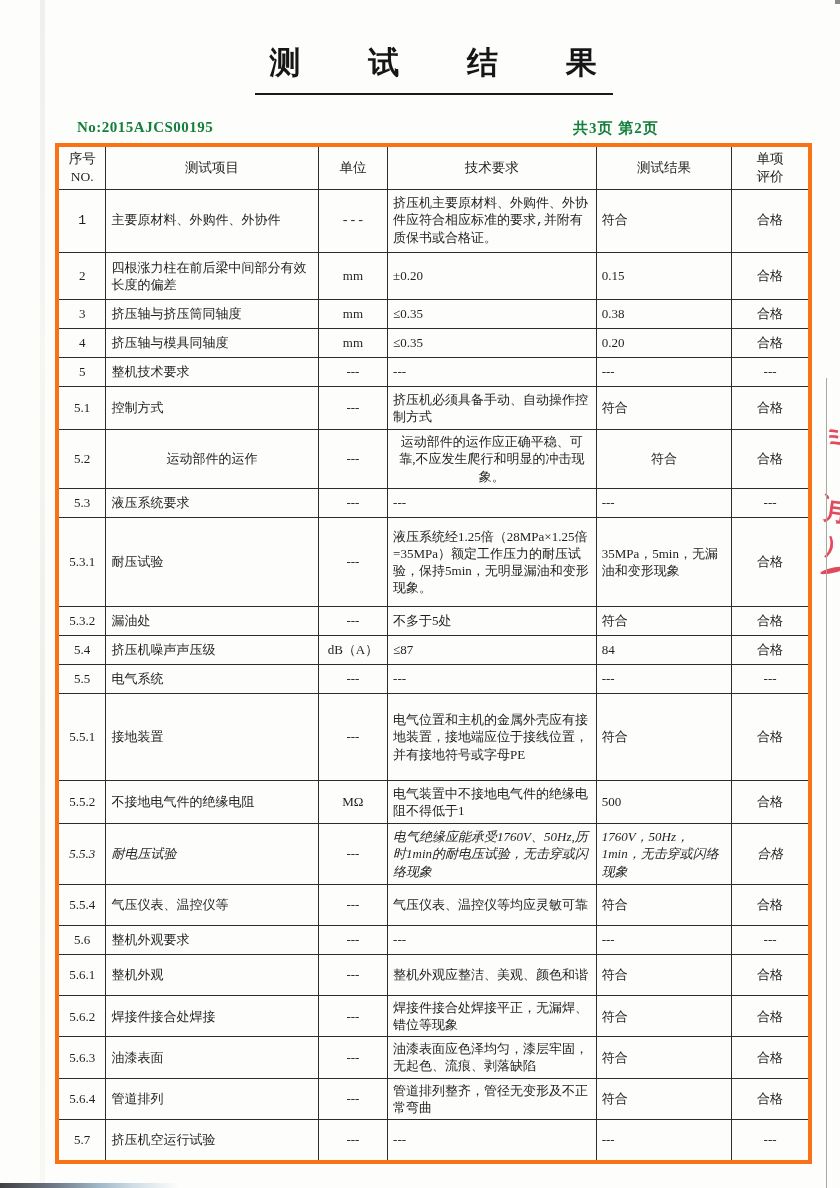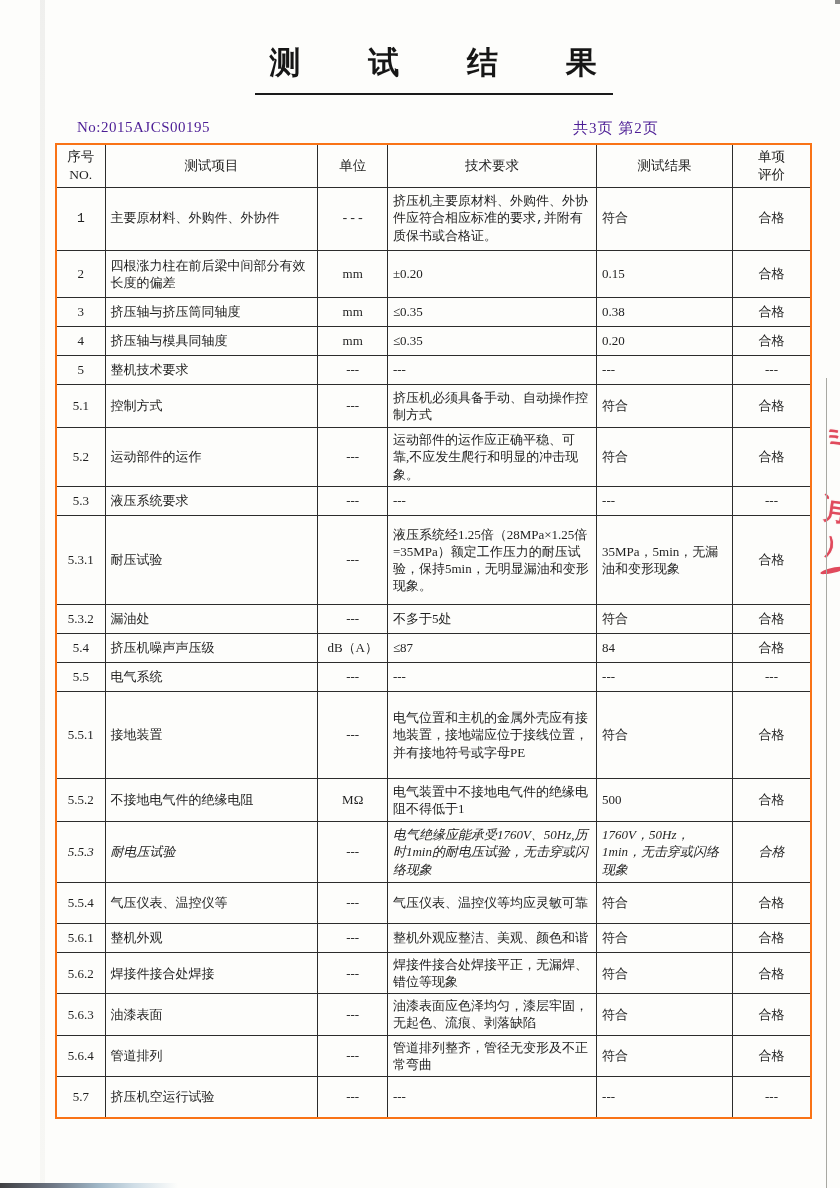--- a/index.html
+++ b/index.html
@@ -25,28 +25,28 @@
 
   
   .title-wrap{padding-top:42px;text-align:center;padding-left:28px;}
   h1.doc-title{
     margin:0;font-size:31px;font-weight:700;letter-spacing:2px;word-spacing:56px;
     color:#161616;white-space:nowrap;
   }
   .title-underline{width:358px;height:2px;background:#1a1a1a;margin:9px auto 0;}
 
   
-  .meta{position:relative;width:757px;margin:24px 0 7px 55px;font-size:15px;color:#4c1d95;}
+  .meta{position:relative;width:757px;margin:24px 0 7px 55px;font-size:15px;color:#15803d;font-weight:bold;}
   .doc-no{margin-left:22px;letter-spacing:.5px;}
   .page-info{position:absolute;left:518px;top:0;letter-spacing:1px;}
 
   
   table.results{
     margin-left:55px;width:757px;border-collapse:collapse;table-layout:fixed;
-    border:2px solid #f97316;
+    border:4px solid #f97316;
   }
   .results th,.results td{
     border:1px solid #2c2c2c;
     font-size:13px;line-height:1.32;
     padding:3px 5px;vertical-align:middle;
     overflow:hidden;
   }
   .results th{font-weight:400;font-size:13.5px;white-space:pre-line;height:38px;padding:2px 3px;}
   col.c1{width:6.5%;} col.c2{width:28.2%;} col.c3{width:9.2%;}
   col.c4{width:27.7%;} col.c5{width:18%;} col.c6{width:10.4%;}
@@ -58,21 +58,21 @@
   tbody tr:nth-child(2) td{height:40px;}
   tbody tr:nth-child(3) td,
   tbody tr:nth-child(4) td,
   tbody tr:nth-child(5) td,
   tbody tr:nth-child(8) td,
   tbody tr:nth-child(10) td,
   tbody tr:nth-child(11) td,
   tbody tr:nth-child(12) td,
   tbody tr:nth-child(17) td{height:22px;}
   tbody tr:nth-child(6) td{height:36px;}
-  tbody tr:nth-child(7) td{height:52px;}
+  tbody tr:nth-child(7) td{height:52px;text-align:center;}
   tbody tr:nth-child(9) td{height:82px;}
   tbody tr:nth-child(13) td{height:80px;}
   tbody tr:nth-child(14) td{height:36px;}
   tbody tr:nth-child(15) td{height:54px;font-style:italic;}
   tbody tr:nth-child(16) td{height:34px;}
   tbody tr:nth-child(18) td,
   tbody tr:nth-child(19) td,
   tbody tr:nth-child(20) td,
   tbody tr:nth-child(21) td,
   tbody tr:nth-child(22) td{height:34px;}
@@ -249,20 +249,28 @@
   </tr>
         <tr>
     <td class="c-no">5.5.4</td>
     <td class="c-item">气压仪表、温控仪等</td>
     <td class="c-unit">---</td>
     <td class="c-req">气压仪表、温控仪等均应灵敏可靠</td>
     <td class="c-res">符合</td>
     <td class="c-eval">合格</td>
   </tr>
         <tr>
+    <td class="c-no">5.6</td>
+    <td class="c-item">整机外观要求</td>
+    <td class="c-unit">---</td>
+    <td class="c-req">---</td>
+    <td class="c-res">---</td>
+    <td class="c-eval">---</td>
+  </tr>
+        <tr>
     <td class="c-no">5.6.1</td>
     <td class="c-item">整机外观</td>
     <td class="c-unit">---</td>
     <td class="c-req">整机外观应整洁、美观、颜色和谐</td>
     <td class="c-res">符合</td>
     <td class="c-eval">合格</td>
   </tr>
         <tr>
     <td class="c-no">5.6.2</td>
     <td class="c-item">焊接件接合处焊接</td>

